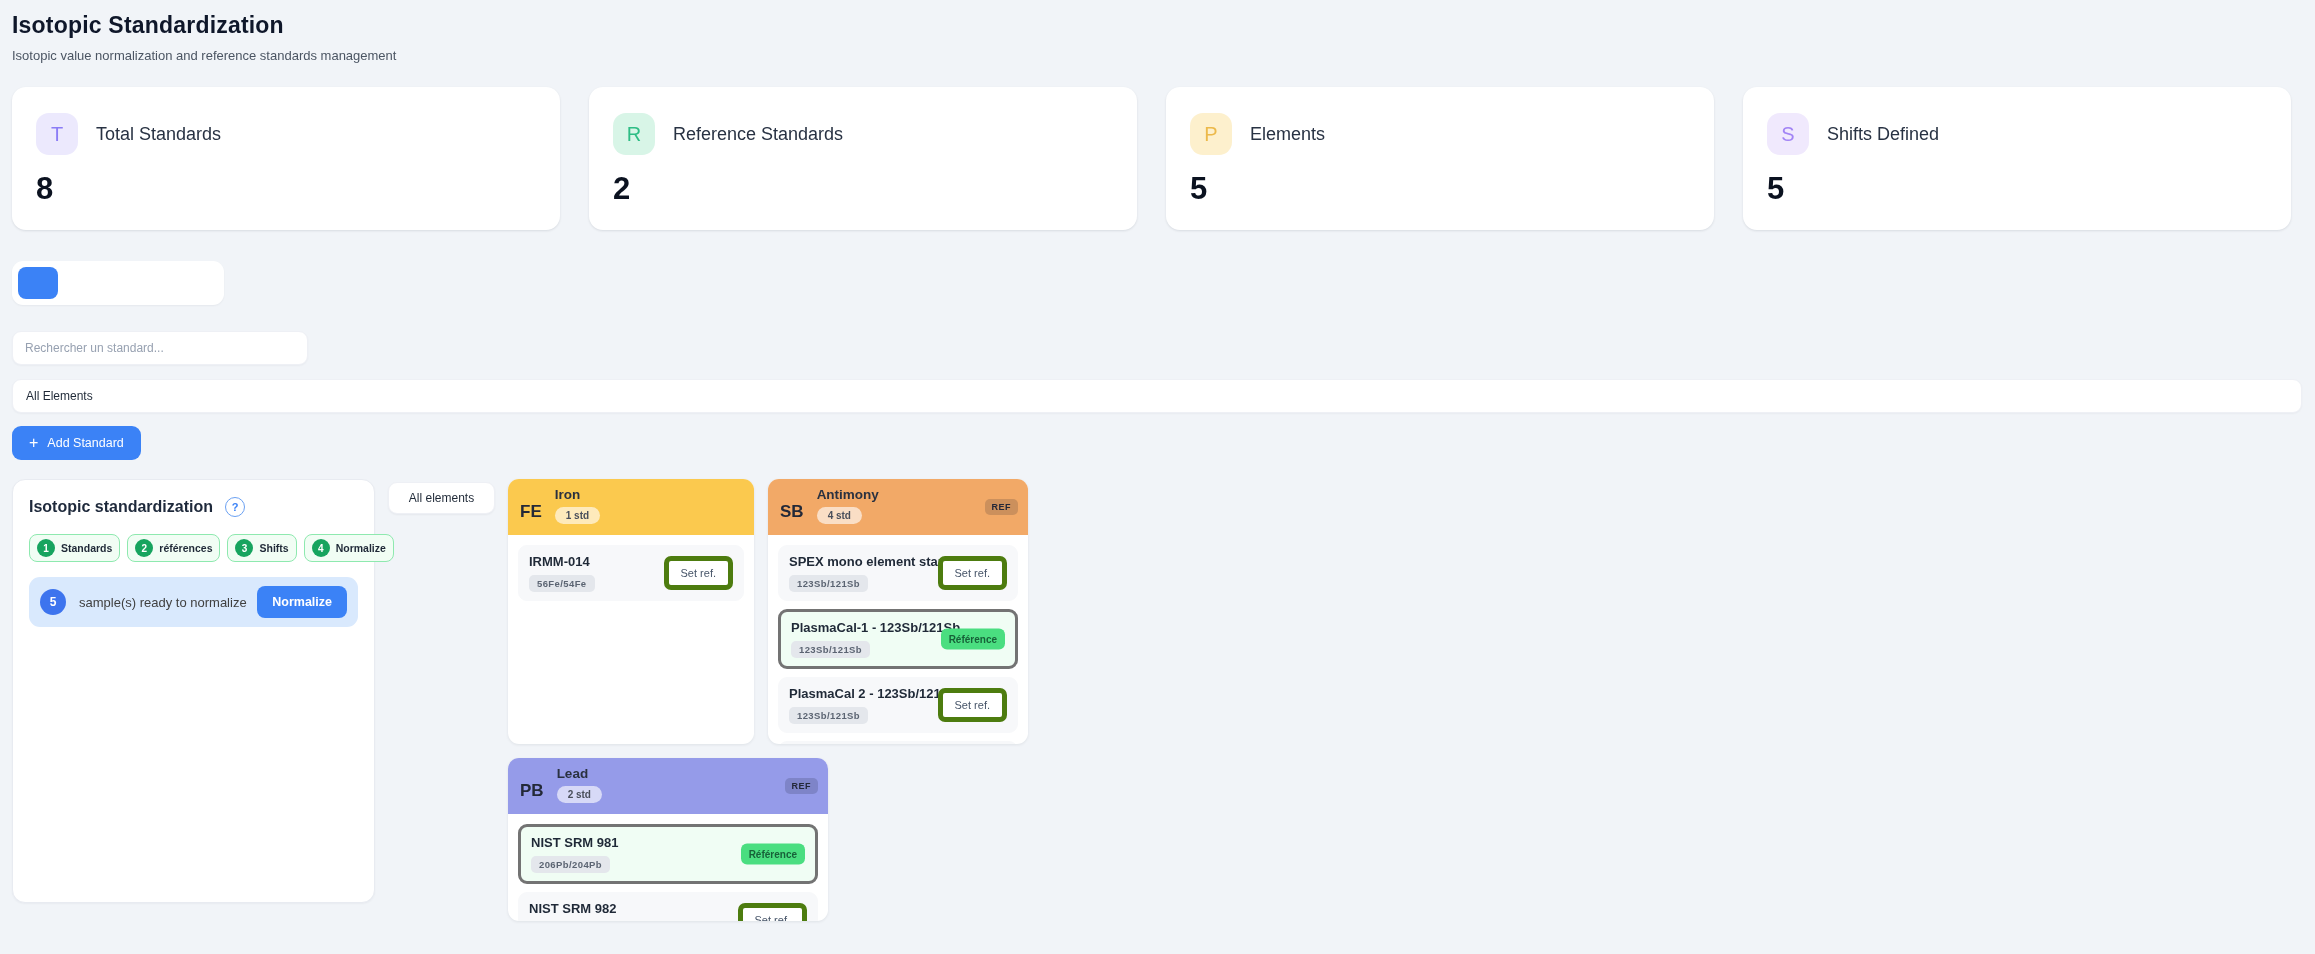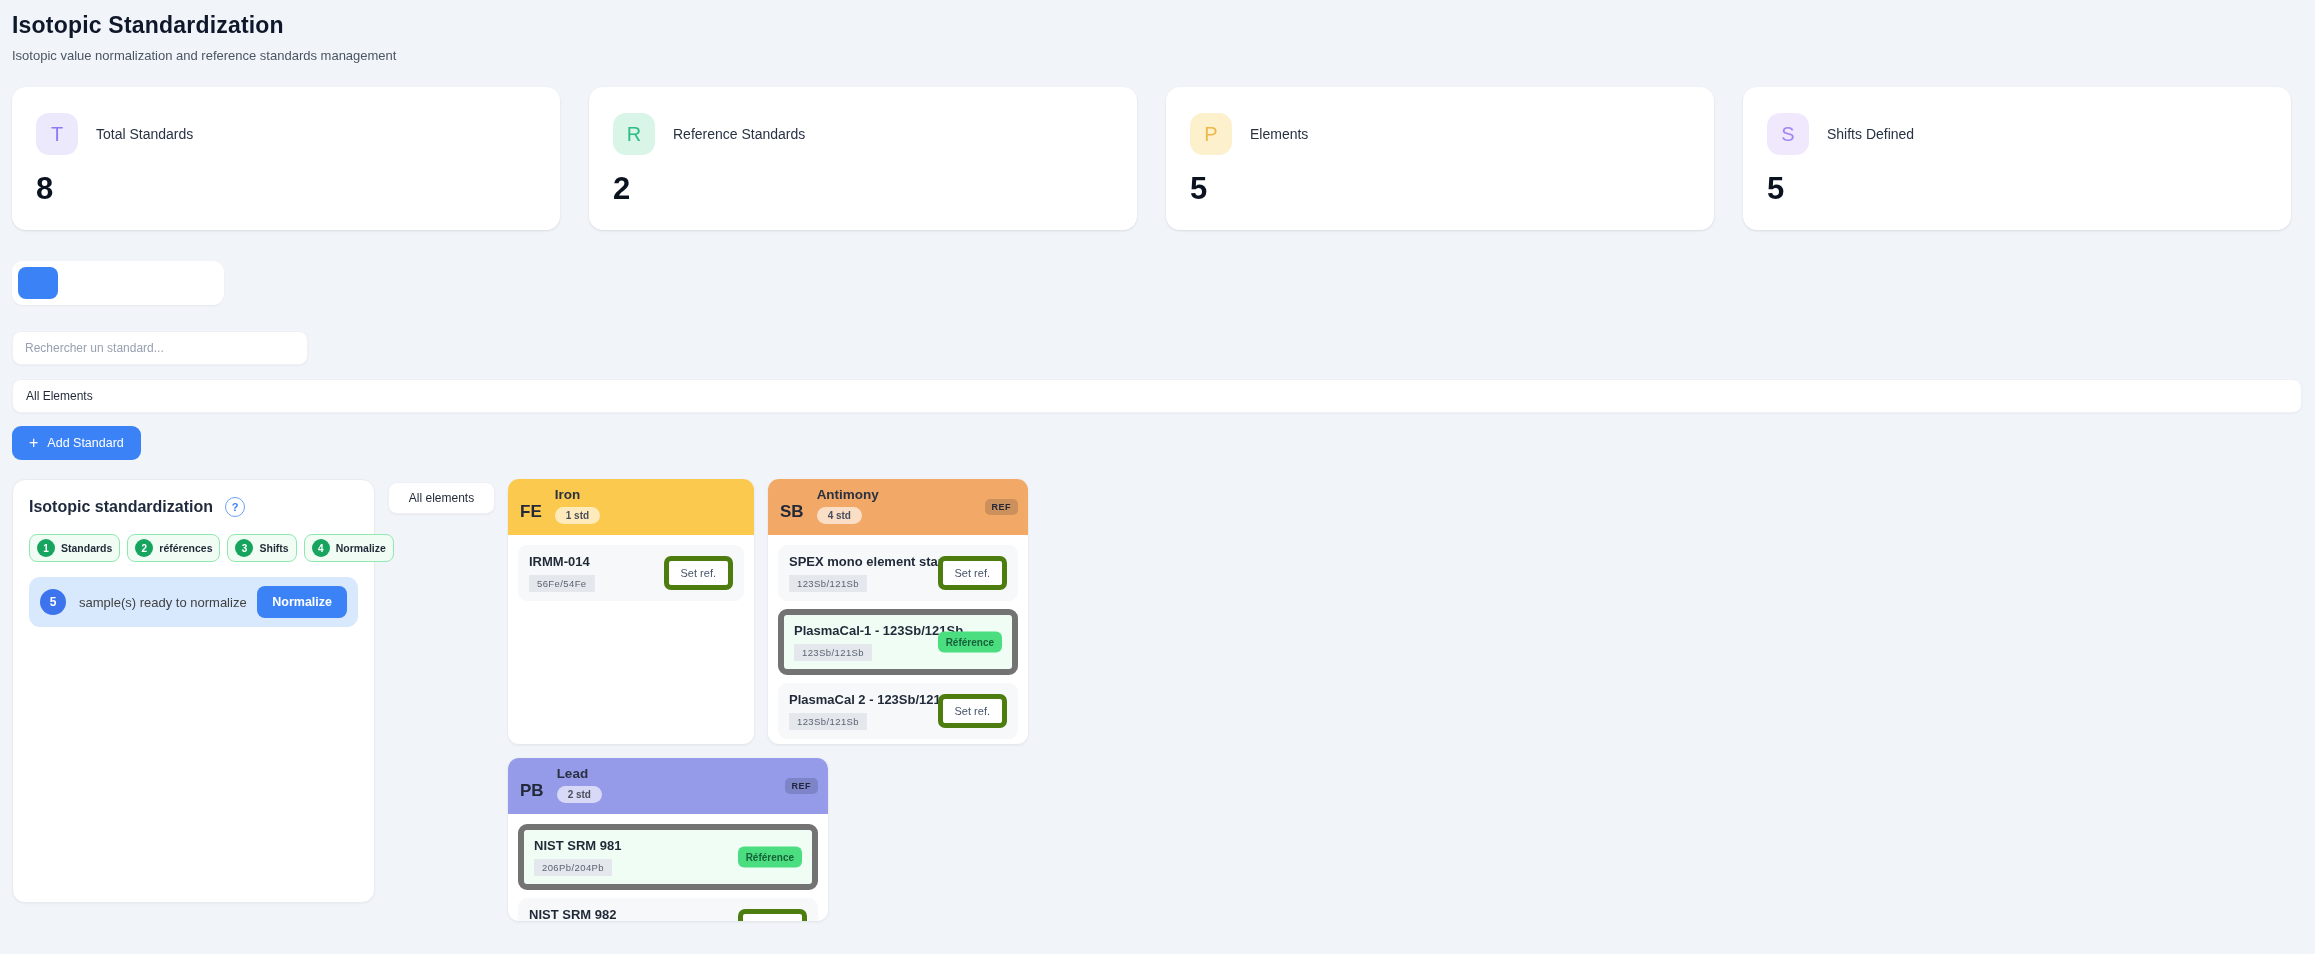--- a/index.html
+++ b/index.html
@@ -18,21 +18,21 @@
   .stats { margin-top:24px; display:grid; grid-template-columns:repeat(4,1fr); gap:29px; }
   .stat-card {
     background:#fff; border-radius:14px; height:143px; padding:26px 24px 0 24px;
     box-shadow:0 1px 3px rgba(16,24,40,.07), 0 1px 2px rgba(16,24,40,.04);
   }
   .stat-top { display:flex; align-items:center; gap:18px; }
   .stat-icon {
     width:42px; height:42px; border-radius:13px; display:flex; align-items:center;
     justify-content:center; font-size:20px; font-weight:500;
   }
-  .stat-label { font-size:14px; color:#283243; }
+  .stat-label { font-size:18px; color:#283243; }
   .stat-value { margin-top:16px; font-size:31px; font-weight:700; color:#0b1220; }
 
   
   .tabs {
     margin-top:31px; display:inline-flex; background:#fff; border-radius:11px; padding:6px;
     box-shadow:0 1px 2px rgba(16,24,40,.05);
   }
   .tab {
     border:none; background:transparent; cursor:pointer; height:32px; padding:0 20px;
     border-radius:8px; font-size:13px; color:#3f4756; font-family:inherit; white-space:nowrap;
@@ -121,25 +121,25 @@
     margin-top:5px; display:inline-block; background:rgba(255,255,255,.62); color:#4a4f5b;
     font-size:10px; font-weight:600; border-radius:999px; padding:3px 11px;
   }
   .el-ref {
     position:absolute; right:10px; top:50%; transform:translateY(-50%);
     background:rgba(20,24,40,.17); color:#232838; font-size:9px; font-weight:700;
     letter-spacing:.5px; border-radius:5px; padding:3px 7px;
   }
   .el-list { padding:10px; display:flex; flex-direction:column; gap:8px; }
   .std-row { position:relative; background:#f7f8fa; border:1px solid #f7f8fa; border-radius:9px; padding:8px 10px; }
-  .std-row.is-ref { background:#f0fdf4; border:6px solid #737373; }
+  .std-row.is-ref { background:#f0fdf4; border:3px solid #737373; }
   .std-name { font-size:13px; font-weight:700; color:#1f2937; }
   .std-ratio {
     margin-top:6px; display:inline-block; background:#e4e7ec; color:#5b6472; font-size:9.5px;
-    font-weight:400; letter-spacing:.4px; border-radius:0; padding:3px 8px;
+    font-weight:700; letter-spacing:.4px; border-radius:5px; padding:3px 8px;
   }
   .std-action {
     position:absolute; right:10px; top:50%; transform:translateY(-50%); background:#fff;
     border:5px solid #4d7c0f; border-radius:7px; color:#475569; font-size:11px;
     font-family:inherit; padding:6px 12px; cursor:pointer;
   }
   .std-refbadge {
     position:absolute; right:10px; top:50%; transform:translateY(-50%); background:#4ade80;
     color:#176138; font-size:10px; font-weight:700; border-radius:6px; padding:5px 8px;
   }

